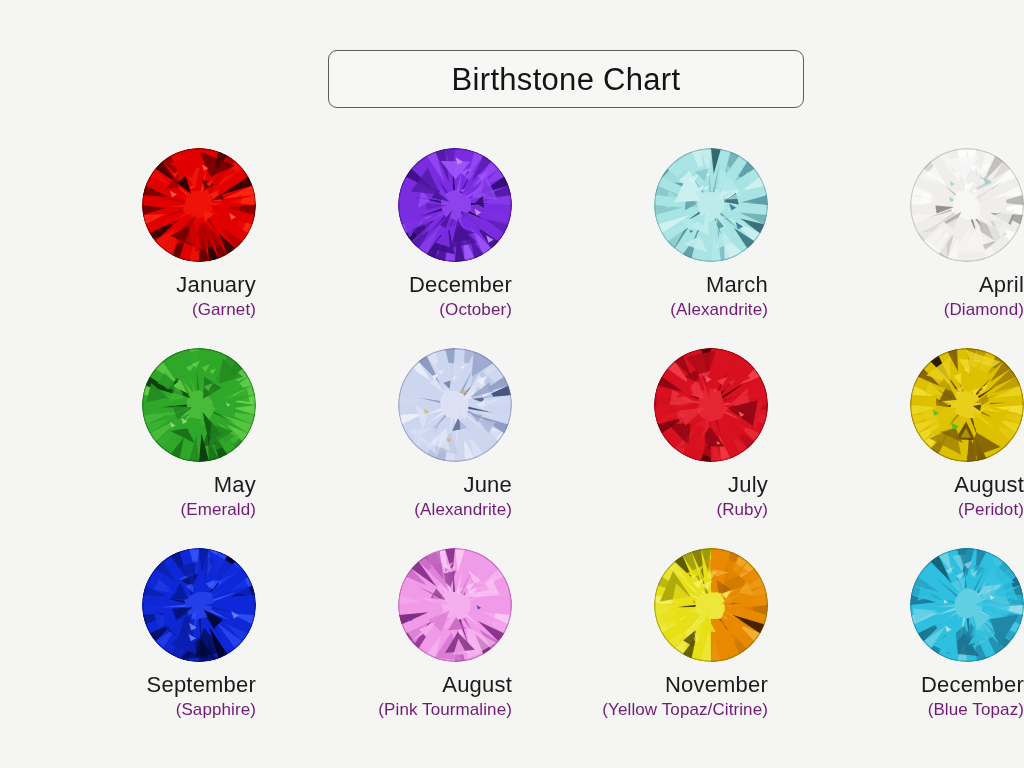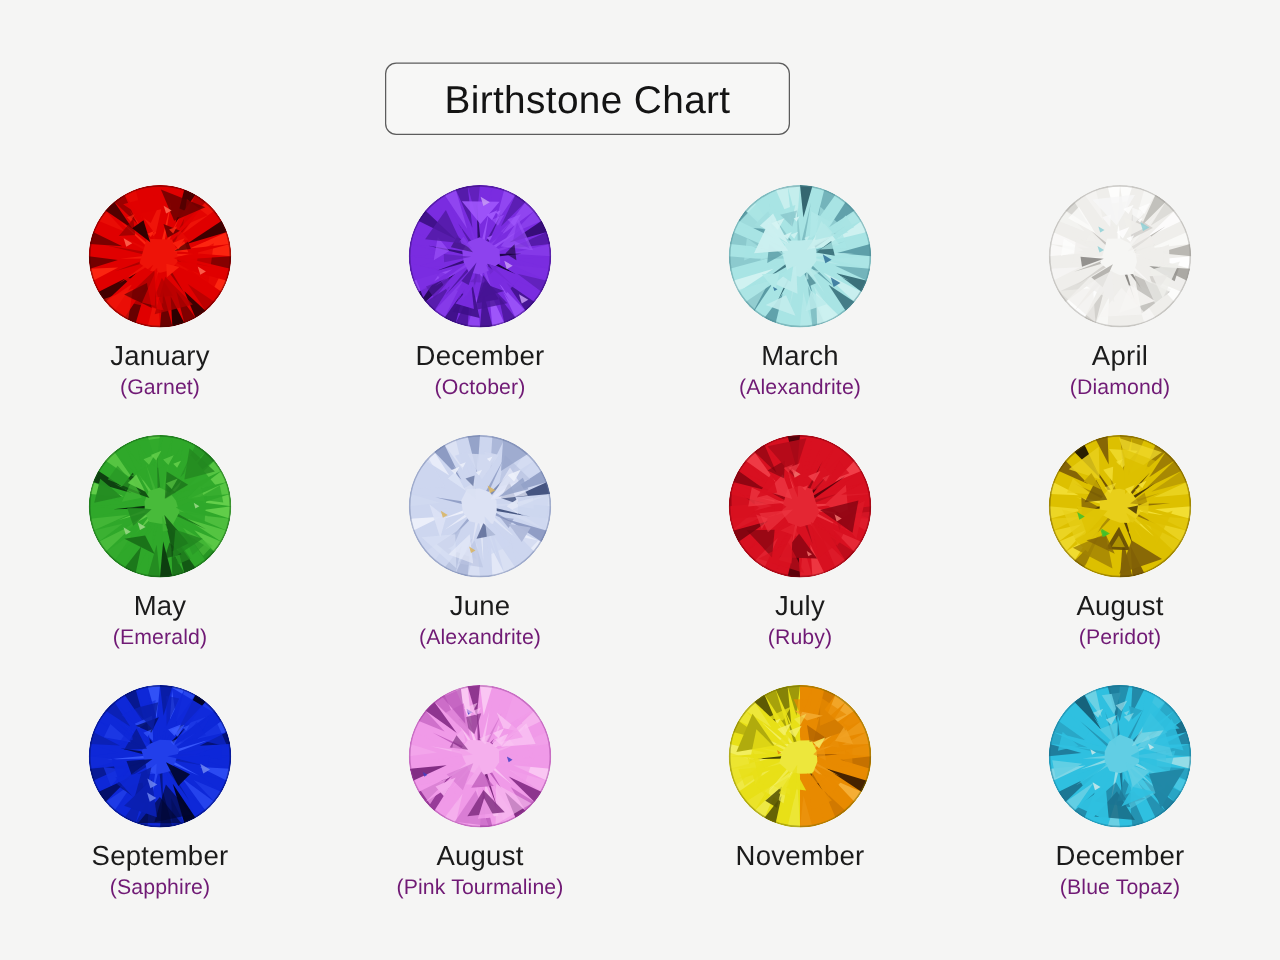--- a/index.html
+++ b/index.html
@@ -14,23 +14,23 @@
   body {
     background: #f5f5f4;
     font-family: "Liberation Sans", sans-serif;
     color: #1b1b1b;
     position: relative;
   }
 
   
   #title-bar {
     position: absolute;
-    left: 308px;
+    left: 328px;
     top: 50px;
-    width: 324px;
+    width: 476px;
     height: 58px;
     border: 1px solid #5c5c5c;
     border-radius: 9px;
     background: #f7f7f6;
     display: flex;
     align-items: center;
     justify-content: center;
   }
   #title-text {
     font-size: 31px;
@@ -48,21 +48,21 @@
     width: 1024px;
     display: grid;
     grid-template-columns: repeat(4, 256px);
     grid-template-rows: repeat(3, 200px);
   }
 
   .gem-cell {
     position: relative;
     display: flex;
     flex-direction: column;
-    align-items: center;
+    align-items: flex-end;
   }
 
   .gem-wrap {
     position: relative;
     width: 114px;
     height: 114px;
     margin-top: 8px;
   }
 
   .gem {
@@ -1346,20 +1346,21 @@
               <polygon points="52.2,27.1 62.2,23.0 57.2,32.1" fill="#f4f06a" opacity="0.5076399391517044"></polygon>
               <polygon points="38.9,35.1 49.9,30.7 44.4,40.6" fill="#f4f06a" opacity="0.8483324503526092"></polygon>
               <polygon points="67.5,45.9 77.1,42.0 72.3,50.7" fill="#f4f06a" opacity="0.7960449594072998"></polygon>
               <polygon points="37.0,28.5 41.4,26.7 39.2,30.7" fill="#f4f06a" opacity="0.799475556705147"></polygon>
               <circle cx="57" cy="57" r="56.4" fill="none" stroke="#6c6905" stroke-width="1.6" opacity="0.45"></circle>
             </g>
           </svg>
         </div>
       </div>
       <div class="gem-month">November</div>
+      <div class="gem-stone">(Yellow Topaz/Citrine)</div>
     </div>
     <div class="gem-cell">
       <div class="gem-wrap">
         <div class="gem">
           <svg viewBox="0 0 114 114">
             <defs>
               <clipPath id="clip88122">
                 <circle cx="57" cy="57" r="57"></circle>
               </clipPath>
             </defs>

